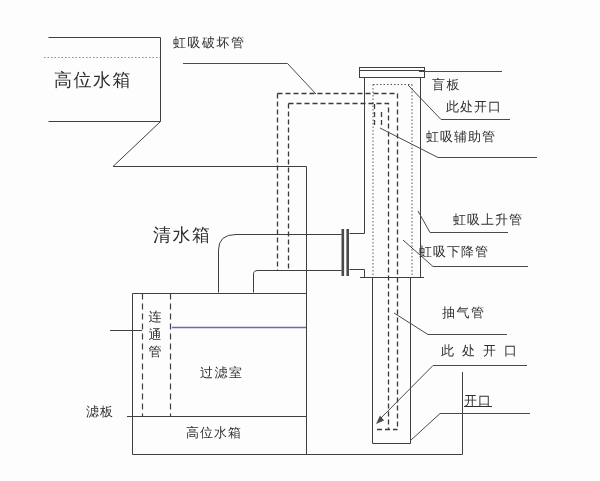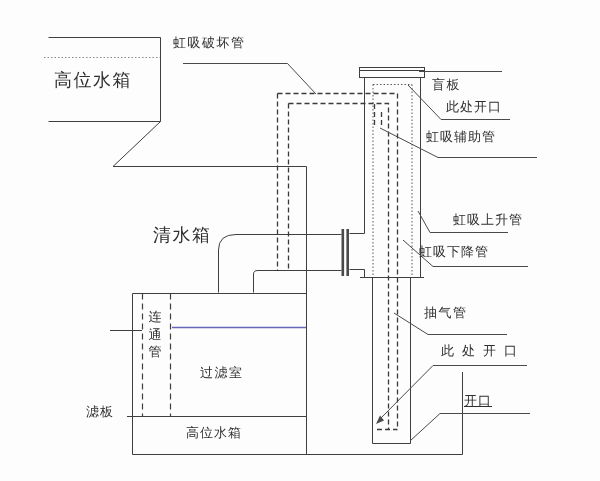--- a/index.html
+++ b/index.html
@@ -110,19 +110,19 @@
   <div class="lbl lbl-lg" style="left:54px;top:73px;">高位水箱</div>
   <div class="lbl" style="left:173px;top:36px;">虹吸破坏管</div>
   <div class="lbl" style="left:432px;top:46px;margin-top:32px;">盲板</div>
   <div class="lbl" style="left:446px;top:100px;letter-spacing:1px;">此处开口</div>
   <div class="lbl" style="left:426px;top:130px;letter-spacing:1px;">虹吸辅助管</div>
   <div class="lbl" style="left:437px;top:213px;letter-spacing:1px;margin-left:16px;">虹吸上升管</div>
   <div class="lbl" style="left:419px;top:245px;letter-spacing:1px;">虹吸下降管</div>
   <div class="lbl lbl-lg" style="left:153px;top:228px;">清水箱</div>
   <div class="lbl lbl-vert" style="left:147px;top:308px;">连通管</div>
   <div class="lbl" style="left:200px;top:366px;">过滤室</div>
-  <div class="lbl" style="left:424px;top:306px;">抽气管</div>
+  <div class="lbl" style="left:442px;top:306px;">抽气管</div>
   <div class="lbl lbl-wide" style="left:441px;top:344px;">此处开口</div>
   <div class="lbl" style="left:86px;top:405px;letter-spacing:1px;">滤板</div>
   <div class="lbl" style="left:186px;top:426px;letter-spacing:1px;">高位水箱</div>
   <div class="lbl" style="left:464px;top:394px;letter-spacing:1px;text-decoration:underline;">开口</div>
 
 </div>
 
 </body></html>

